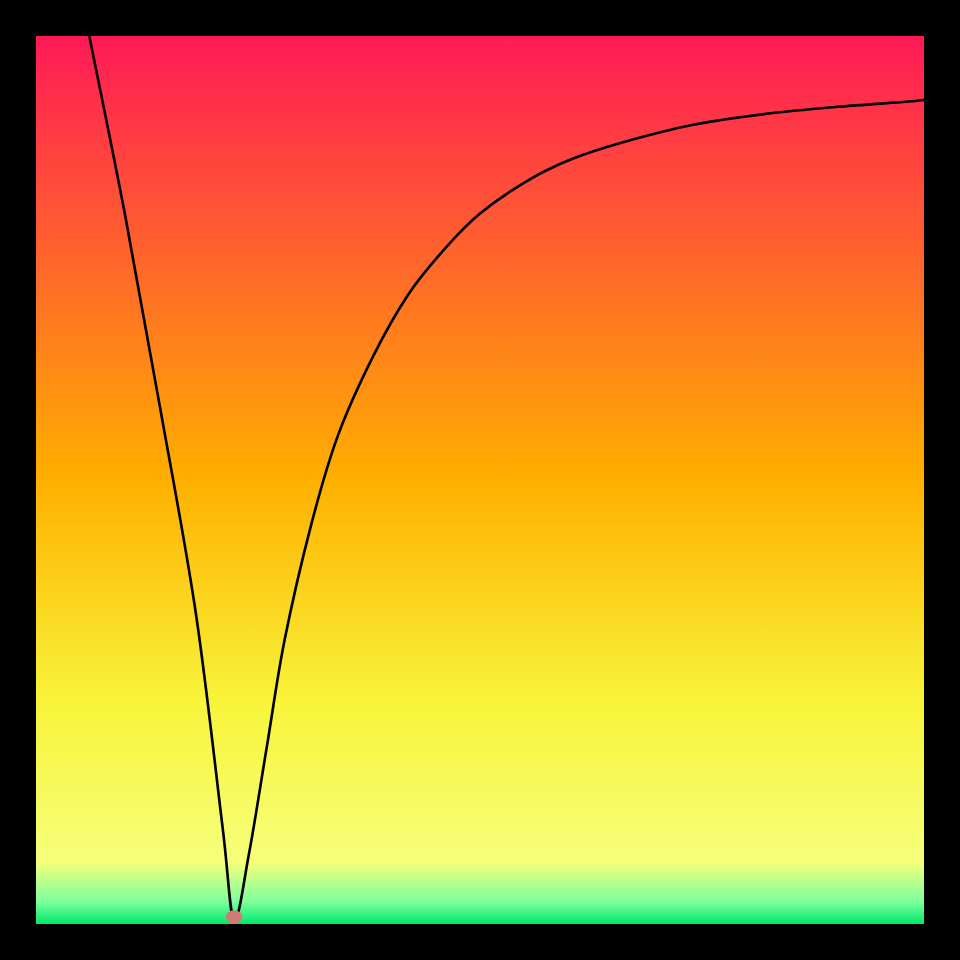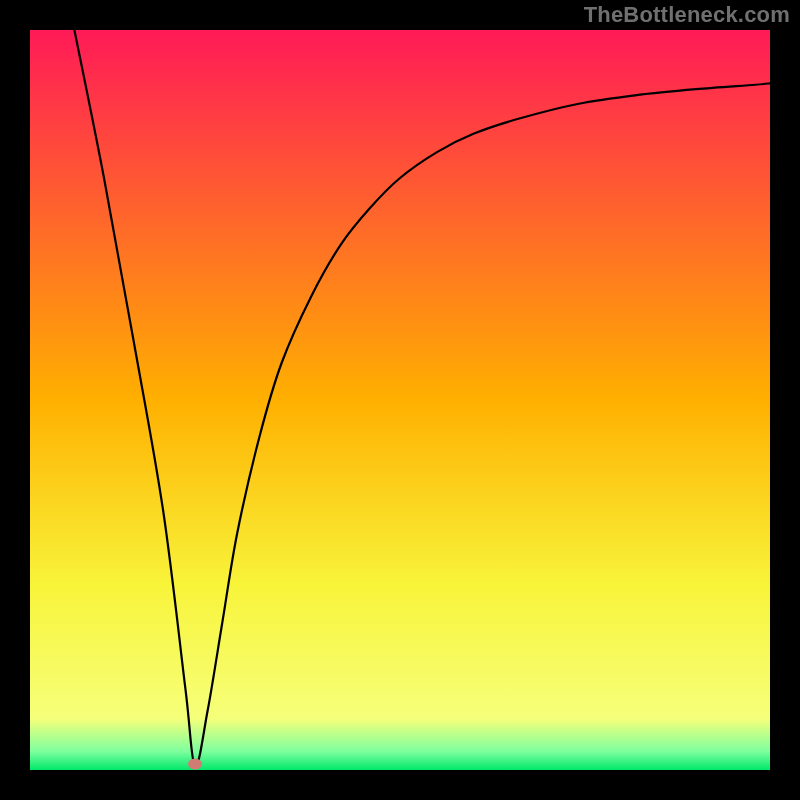--- a/index.html
+++ b/index.html
@@ -46,21 +46,20 @@
     background: #cf7d74;
     border-radius: 50%;
     z-index: 3;
     transform: translate(-50%, -50%);
   }
 </style>
 </head>
 <body>
 
 <div class="frame">
-  <div class="watermark">TheBottleneck.com</div>
 
   <div class="plot">
     <svg viewBox="0 0 740 740">
       <defs>
         <linearGradient id="bg-grad" x1="0" y1="0" x2="0" y2="1">
             <stop offset="0%" stop-color="#ff1a57"></stop>
             <stop offset="50%" stop-color="#ffb000"></stop>
             <stop offset="75%" stop-color="#f8f43a"></stop>
             <stop offset="93%" stop-color="#f6ff7a"></stop>
             <stop offset="97.5%" stop-color="#7dff9e"></stop>

